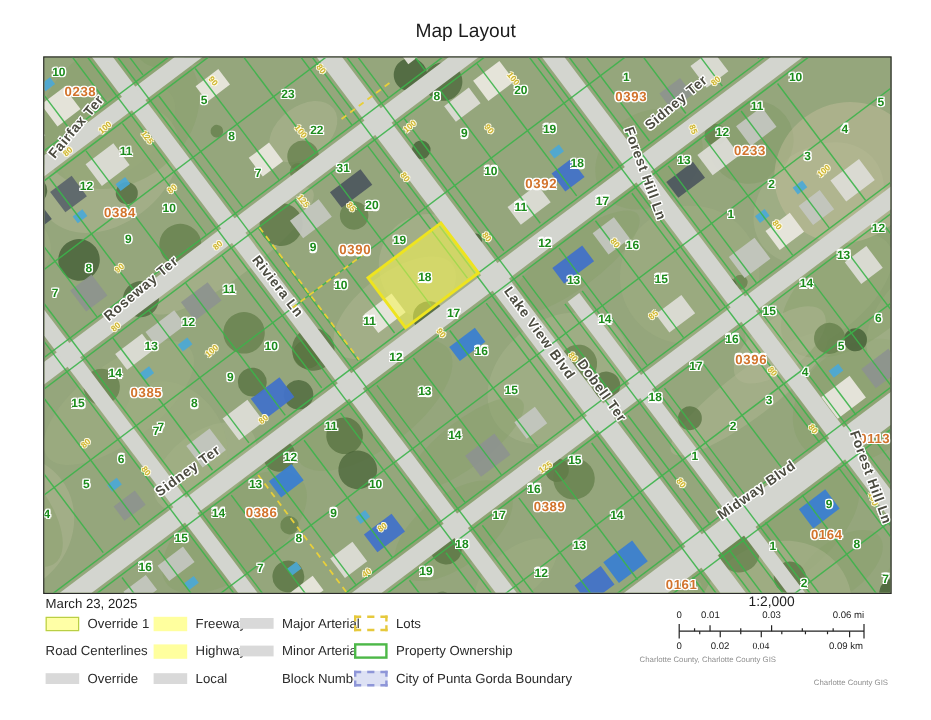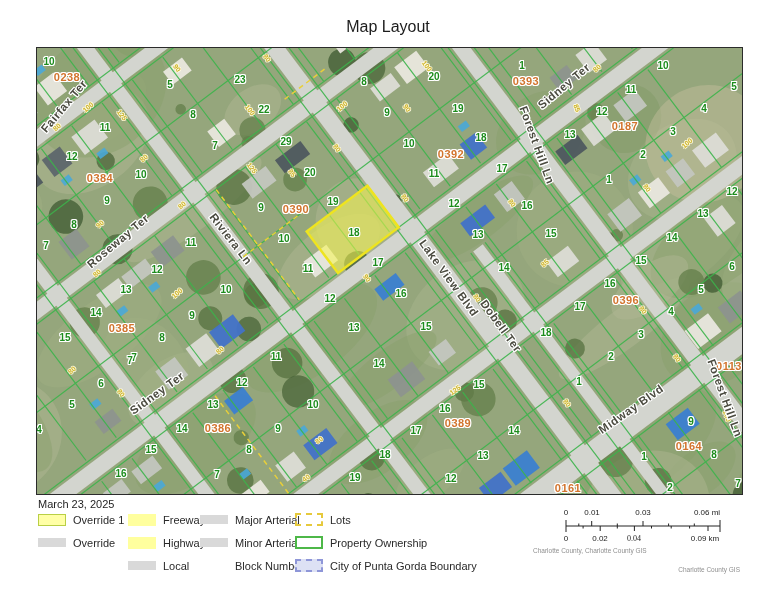--- a/index.html
+++ b/index.html
@@ -519,21 +519,21 @@
         <div class="lot-label" style="left: 227px; top: 61px;">22</div>
         <div class="lot-label" style="left: 327px; top: 33px;">8</div>
         <div class="lot-label" style="left: 397px; top: 28px;">20</div>
         <div class="lot-label" style="left: 350px; top: 64px;">9</div>
         <div class="lot-label" style="left: 421px; top: 60px;">19</div>
         <div class="lot-label" style="left: 372px; top: 95px;">10</div>
         <div class="lot-label" style="left: 444px; top: 89px;">18</div>
         <div class="lot-label" style="left: 397px; top: 125px;">11</div>
         <div class="lot-label" style="left: 465px; top: 120px;">17</div>
         <div class="lot-label" style="left: 417px; top: 155px;">12</div>
-        <div class="lot-label" style="left: 249px; top: 93px;">29</div>
+        <div class="lot-label" style="left: 249px; top: 93px;">31</div>
         <div class="lot-label" style="left: 273px; top: 124px;">20</div>
         <div class="lot-label" style="left: 296px; top: 153px;">19</div>
         <div class="lot-label" style="left: 485px; top: 17px;">1</div>
         <div class="lot-label" style="left: 626px; top: 17px;">10</div>
         <div class="lot-label" style="left: 594px; top: 41px;">11</div>
         <div class="lot-label" style="left: 697px; top: 38px;">5</div>
         <div class="lot-label" style="left: 565px; top: 63px;">12</div>
         <div class="lot-label" style="left: 667px; top: 60px;">4</div>
         <div class="lot-label" style="left: 533px; top: 86px;">13</div>
         <div class="lot-label" style="left: 636px; top: 83px;">3</div>
@@ -603,21 +603,21 @@
         <div class="lot-label" style="left: 677px; top: 406px;">8</div>
         <div class="lot-label" style="left: 633px; top: 439px;">2</div>
         <div class="lot-label" style="left: 701px; top: 435px;">7</div>
         <div class="lot-label" style="left: 490px; top: 157px;">16</div>
         <div class="block-label" style="left: 30px; top: 29px;">0238</div>
         <div class="block-label" style="left: 63px; top: 130px;">0384</div>
         <div class="block-label" style="left: 85px; top: 280px;">0385</div>
         <div class="block-label" style="left: 181px; top: 380px;">0386</div>
         <div class="block-label" style="left: 421px; top: 375px;">0389</div>
         <div class="block-label" style="left: 259px; top: 161px;">0390</div>
-        <div class="block-label" style="left: 588px; top: 78px;">0187</div>
+        <div class="block-label" style="left: 588px; top: 78px;">0233</div>
         <div class="block-label" style="left: 414px; top: 106px;">0392</div>
         <div class="block-label" style="left: 489px; top: 33px;">0393</div>
         <div class="block-label" style="left: 589px; top: 252px;">0396</div>
         <div class="block-label" style="left: 531px; top: 440px;">0161</div>
         <div class="block-label" style="left: 692px; top: 318px;">0113</div>
         <div class="block-label" style="left: 652px; top: 398px;">0164</div>
         <div class="street-label" style="left: 27px; top: 58px; transform: translate(-50%, -50%) rotate(-50deg);">Fairfax Ter</div>
         <div class="street-label" style="left: 81px; top: 193px; transform: translate(-50%, -50%) rotate(-40deg);">Roseway Ter</div>
         <div class="street-label" style="left: 194px; top: 191px; transform: translate(-50%, -50%) rotate(52deg);">Riviera Ln</div>
         <div class="street-label" style="left: 527px; top: 38px; transform: translate(-50%, -50%) rotate(-40deg);">Sidney Ter</div>
@@ -631,20 +631,23 @@
   </div>
 
   <div id="legend-date">March 23, 2025</div>
   <div id="legend">
       <div class="legend-col" style="left: 38px;">
         <div class="legend-row">
           <span class="sw sw-override"></span>
           <span class="legend-label">Override 1</span>
         </div>
         <div class="legend-row">
+          <span class="legend-label">Road Centerlines</span>
+        </div>
+        <div class="legend-row">
           <span class="sw sw-road"></span>
           <span class="legend-label">Override</span>
         </div>
       </div>
       <div class="legend-col" style="left: 128px;">
         <div class="legend-row">
           <span class="sw sw-yellow"></span>
           <span class="legend-label">Freeway</span>
         </div>
         <div class="legend-row">
@@ -680,20 +683,21 @@
           <span class="legend-label">Property Ownership</span>
         </div>
         <div class="legend-row">
           <span class="sw sw-boundary"></span>
           <span class="legend-label">City of Punta Gorda Boundary</span>
         </div>
       </div>
     </div>
 
   <div id="scalebar">
+    <div id="scalebar-ratio">1:2,000</div>
     <svg id="scalebar-ticks" width="160" height="14" viewBox="0 0 160 14">
       <g stroke="#222" stroke-width="1" fill="none">
         <line x1="4" y1="7" x2="158" y2="7"></line>
         <line x1="4" y1="1" x2="4" y2="13"></line>
         <line x1="158" y1="1" x2="158" y2="13"></line>
         <line x1="29.7" y1="2" x2="29.7" y2="7"></line>
         <line x1="81" y1="2" x2="81" y2="7"></line>
         <line x1="16.8" y1="4.5" x2="16.8" y2="7"></line>
         <line x1="55.3" y1="4.5" x2="55.3" y2="7"></line>
         <line x1="106.6" y1="4.5" x2="106.6" y2="7"></line>

